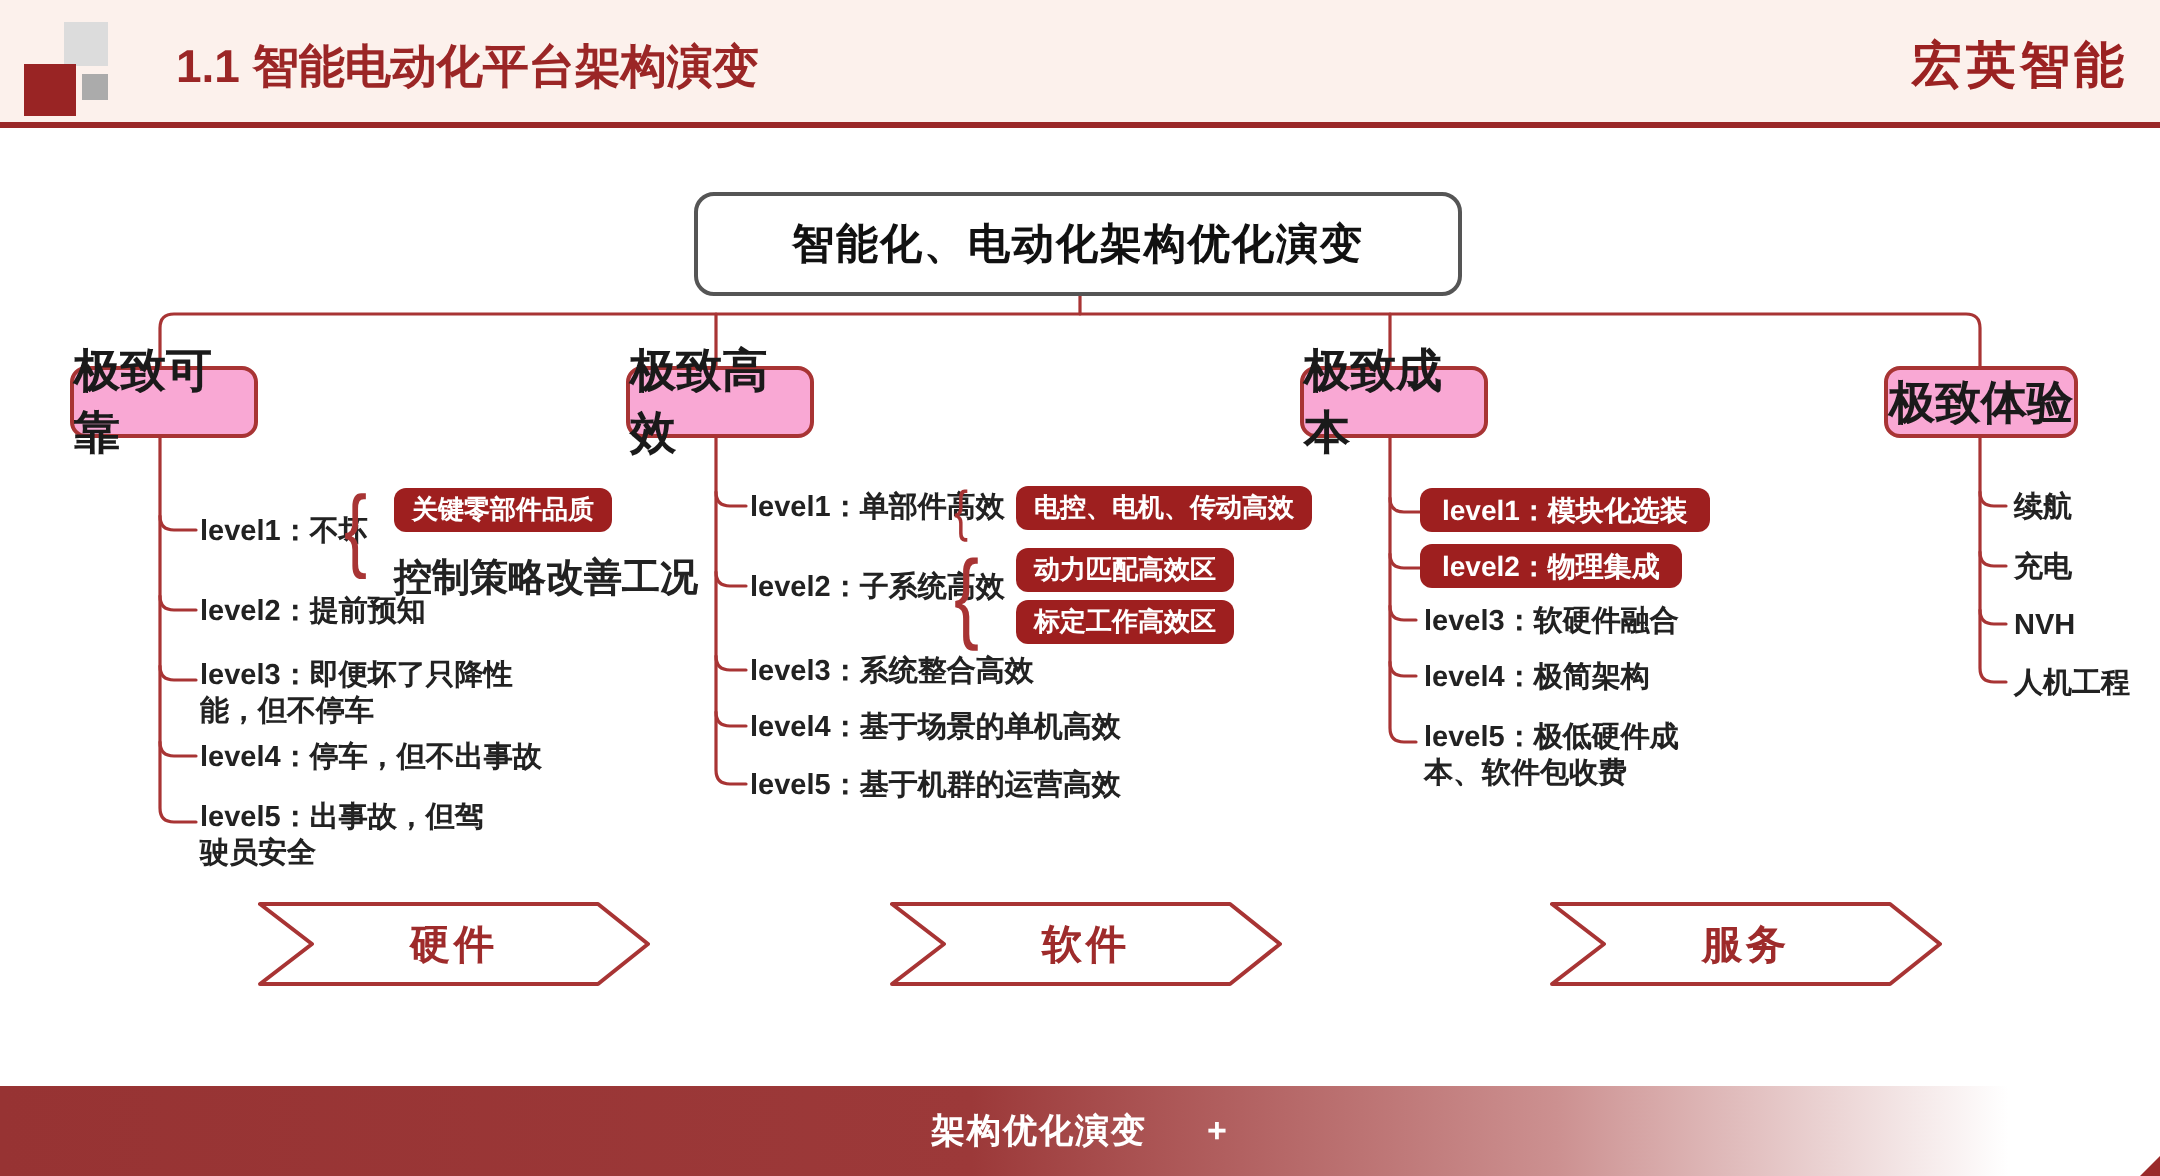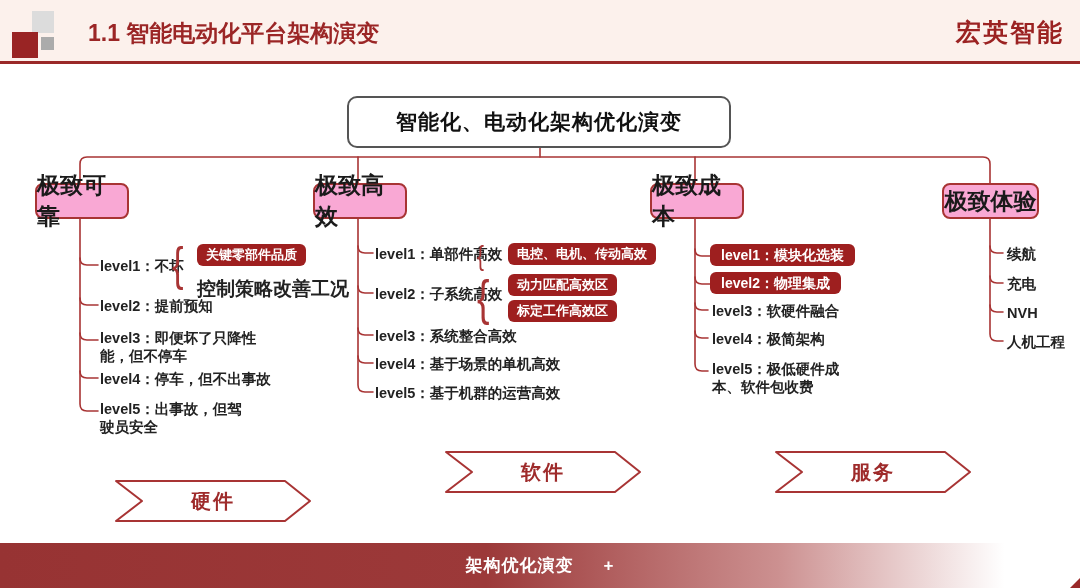--- a/index.html
+++ b/index.html
@@ -44,21 +44,21 @@
   .badge.lg{font-size:14px;padding:3px 11px;}
   .brace{position:absolute;color:#a83434;font-weight:normal;transform:scaleX(.75);transform-origin:left center;}
   .note{position:absolute;font-size:19px;font-weight:600;color:#222;white-space:nowrap;}
   
   .chev{position:absolute;top:451px;width:196px;height:42px;}
   .chev svg{position:absolute;left:0;top:0;}
   .chev .chev-label{
     position:absolute;inset:0;display:flex;align-items:center;justify-content:center;
     font-size:20px;font-weight:600;color:#9e2b2b;letter-spacing:2px;
   }
-  .chev1{left:115px;margin-top:29px;}
+  .chev1{left:129px;}
   .chev2{left:445px;}
   .chev3{left:775px;}
   
   .footer{
     position:absolute;left:0;bottom:0;width:1080px;height:45px;
     background:linear-gradient(90deg,#973333 0%,#9c3939 45%,#cc9090 72%,#ffffff 93%);
     display:flex;align-items:center;justify-content:center;gap:30px;
     font-size:17px;font-weight:bold;color:#ffffff;letter-spacing:1px;
   }
   .corner-tri{

